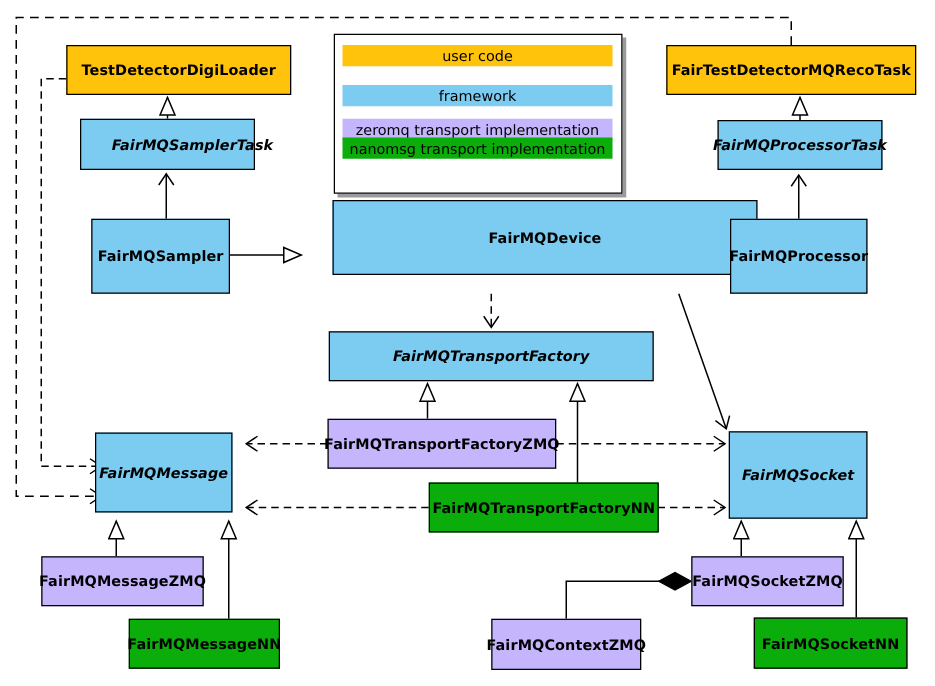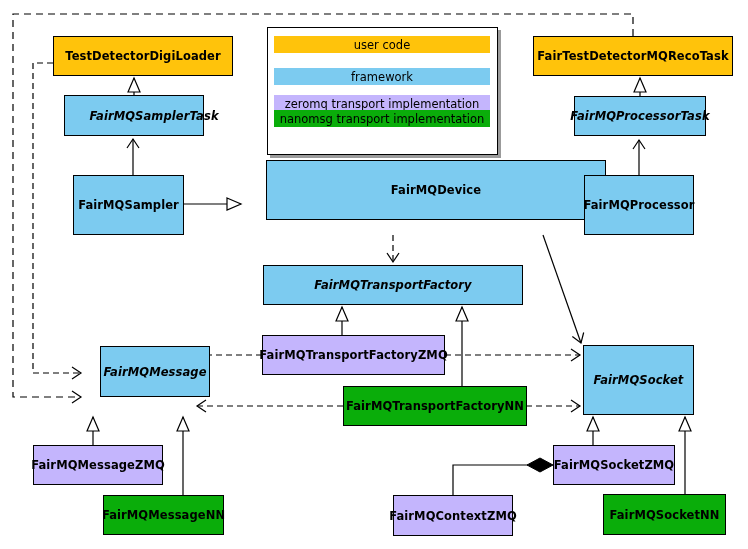--- a/index.html
+++ b/index.html
@@ -24,21 +24,21 @@
   .n-digiloader{left:53px;top:36px;width:180px;height:40px;}
   .n-recotask{left:533px;top:36px;width:200px;height:40px;}
   .n-samplertask{left:64px;top:95px;width:140px;height:41px;padding-left:40px;}
   .n-processortask{left:574px;top:96px;width:132px;height:40px;}
   .n-sampler{left:73px;top:175px;width:111px;height:60px;}
   .n-device{left:243px;top:160px;width:340px;height:60px;margin-left:23px;}
   .n-processor{left:584px;top:175px;width:110px;height:60px;}
   .n-factory{left:263px;top:265px;width:260px;height:40px;}
   .n-tfzmq{left:262px;top:335px;width:183px;height:40px;}
   .n-tfnn{left:343px;top:386px;width:184px;height:40px;}
-  .n-message{left:100px;top:346px;width:110px;height:51px;}
+  .n-message{left:76px;top:346px;width:110px;height:64px;}
   .n-socket{left:583px;top:345px;width:111px;height:70px;}
   .n-msgzmq{left:33px;top:445px;width:130px;height:40px;}
   .n-msgnn{left:103px;top:495px;width:121px;height:40px;}
   .n-sockzmq{left:553px;top:445px;width:122px;height:40px;}
   .n-socknn{left:603px;top:494px;width:123px;height:41px;}
   .n-ctxzmq{left:393px;top:495px;width:120px;height:41px;}
 
   
   .legend{
     position:absolute;left:267px;top:27px;width:231px;height:128px;

